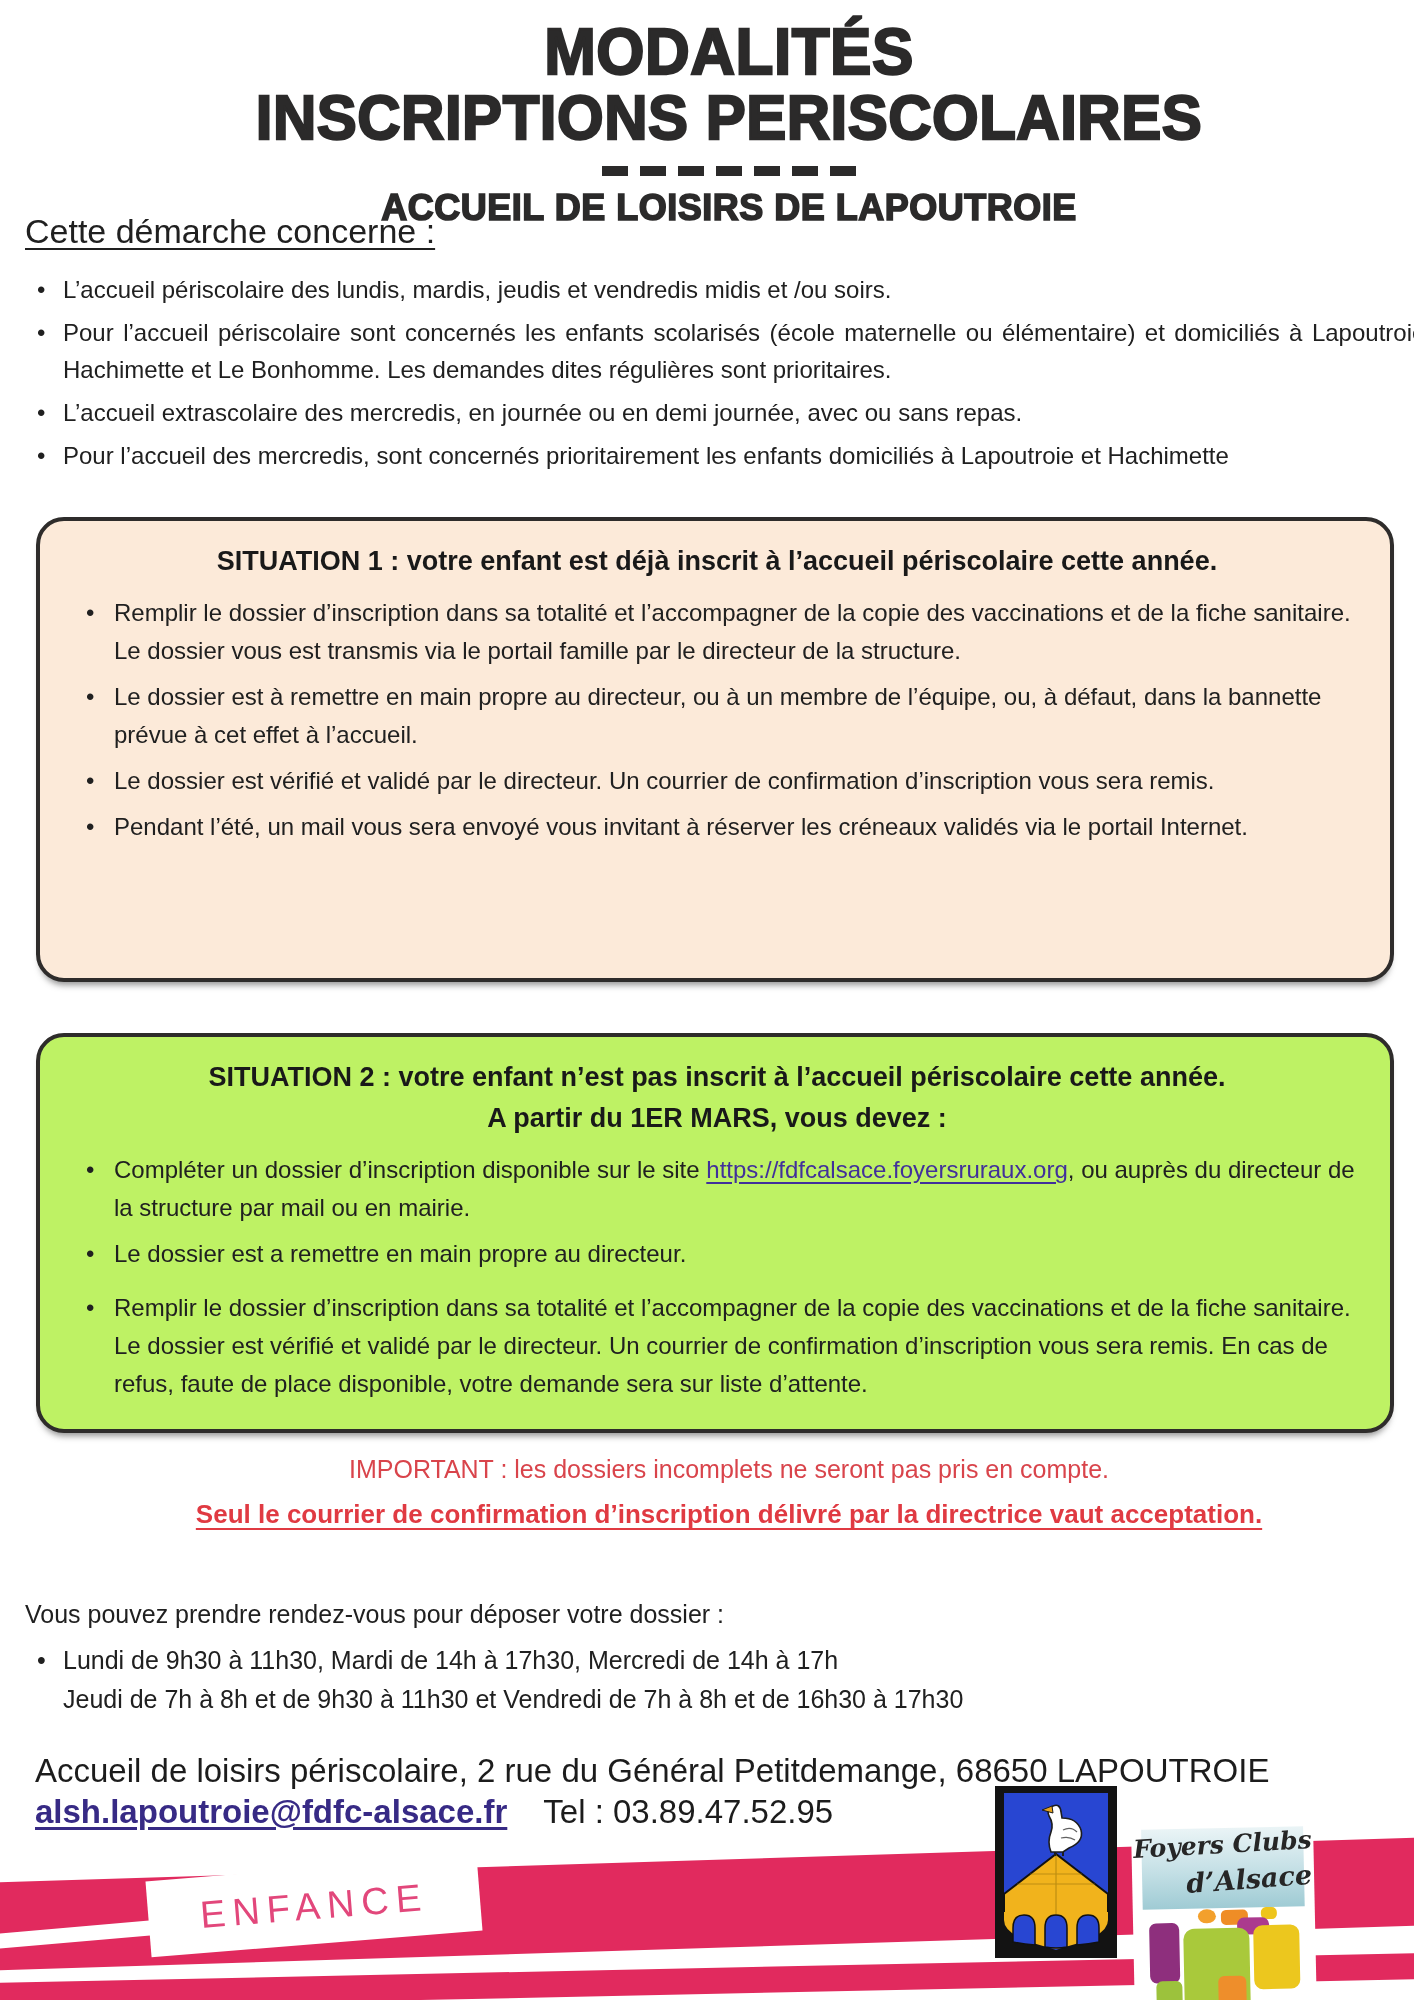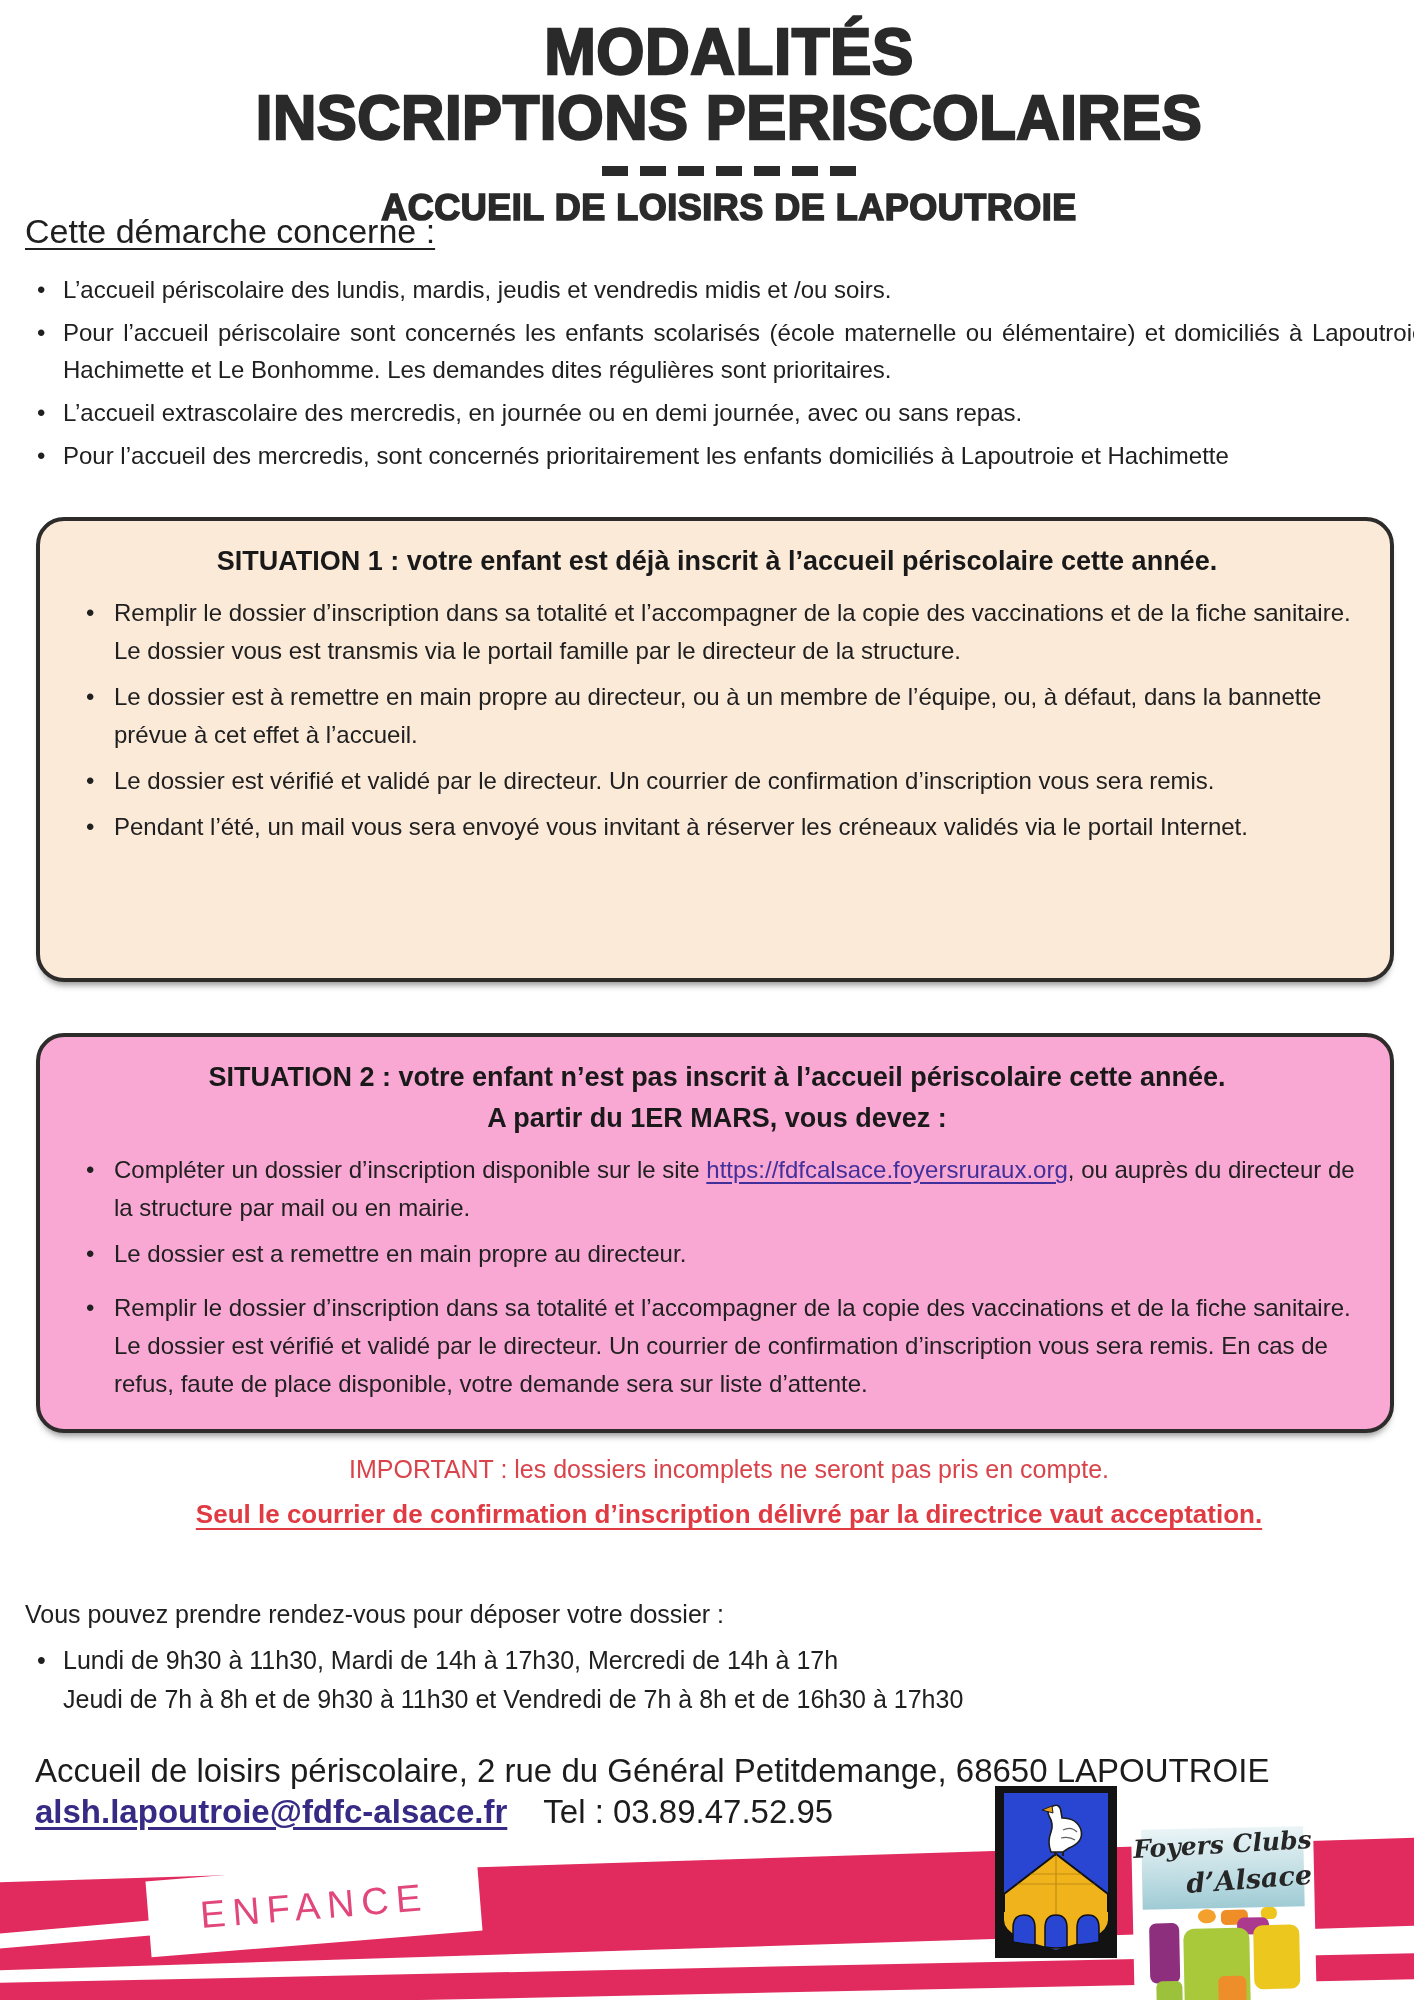--- a/index.html
+++ b/index.html
@@ -26,21 +26,21 @@
   .blist{list-style:none;margin:0;padding:0;}
   .blist li{position:relative;padding-left:38px;font-size:24px;line-height:37px;margin-bottom:6px;}
   .blist li::before{content:"•";position:absolute;left:12px;top:0;}
   .just{text-align:justify;}
   
   .box{position:absolute;left:28px;width:1358px;box-sizing:border-box;
        border:4px solid #2e2c2b;border-radius:28px;
        box-shadow:0 7px 6px -4px rgba(60,60,60,.55);
        padding:16px 28px 10px 32px;margin-left:8px;}
   .box1{top:517px;height:465px;background:#fcead9;}
-  .box2{top:1033px;height:400px;background:#f9a8d4;}
+  .box2{top:1033px;height:400px;background:#bef264;}
   .box-title{text-align:center;font-weight:bold;font-size:27px;line-height:41px;margin:4px 0 12px;color:#191919;}
   .box .blist li{font-size:24px;line-height:38px;margin-bottom:8px;padding-left:42px;}
   .box .blist li::before{left:14px;}
   .gap-top{margin-top:16px;}
   .doc-link{color:#41309b;text-decoration:underline;text-underline-offset:4px;cursor:pointer;}
   
   .important{position:absolute;top:1448px;left:0;width:100%;text-align:center;
              color:#d9444b;font-size:25px;line-height:42px;}
   .important .strong{font-weight:bold;font-size:26px;color:#e03a42;
              text-decoration:underline;text-decoration-thickness:2px;text-underline-offset:5px;margin-top:3px;}

